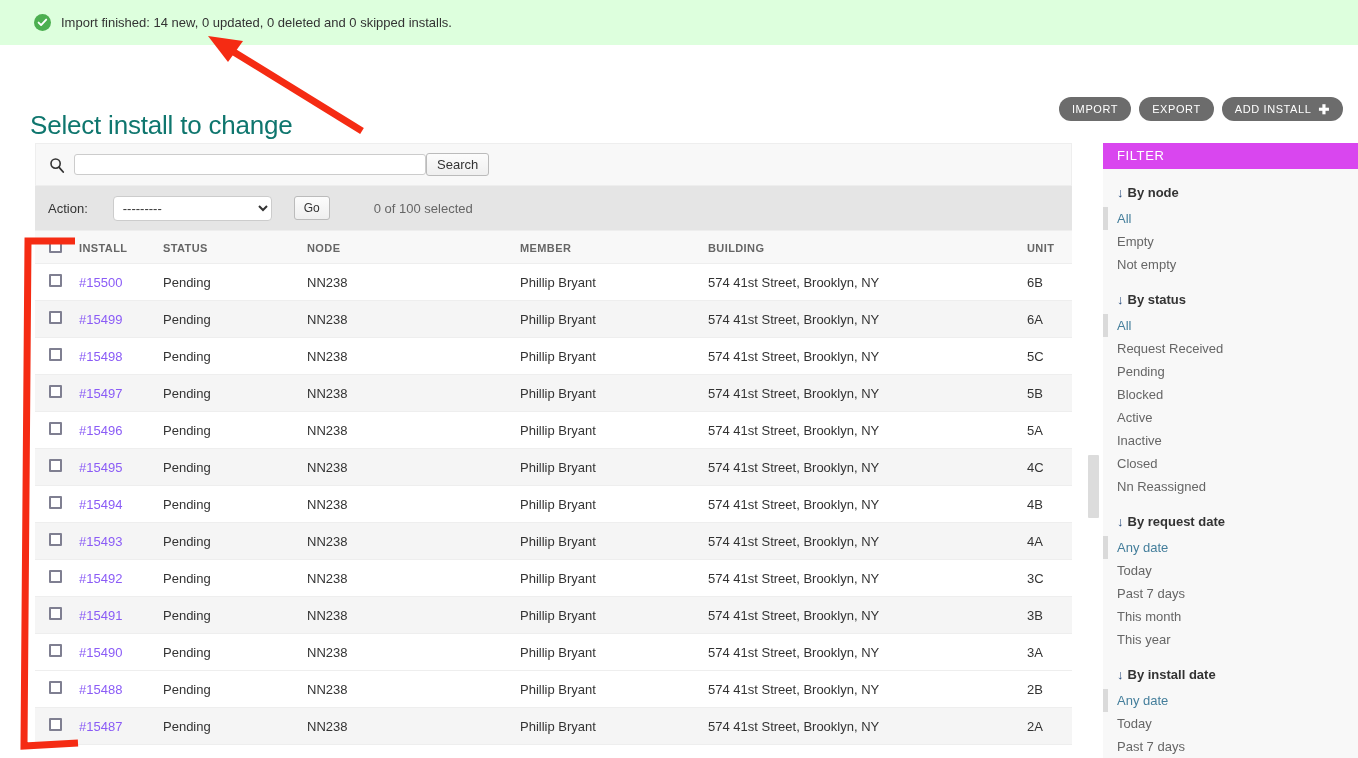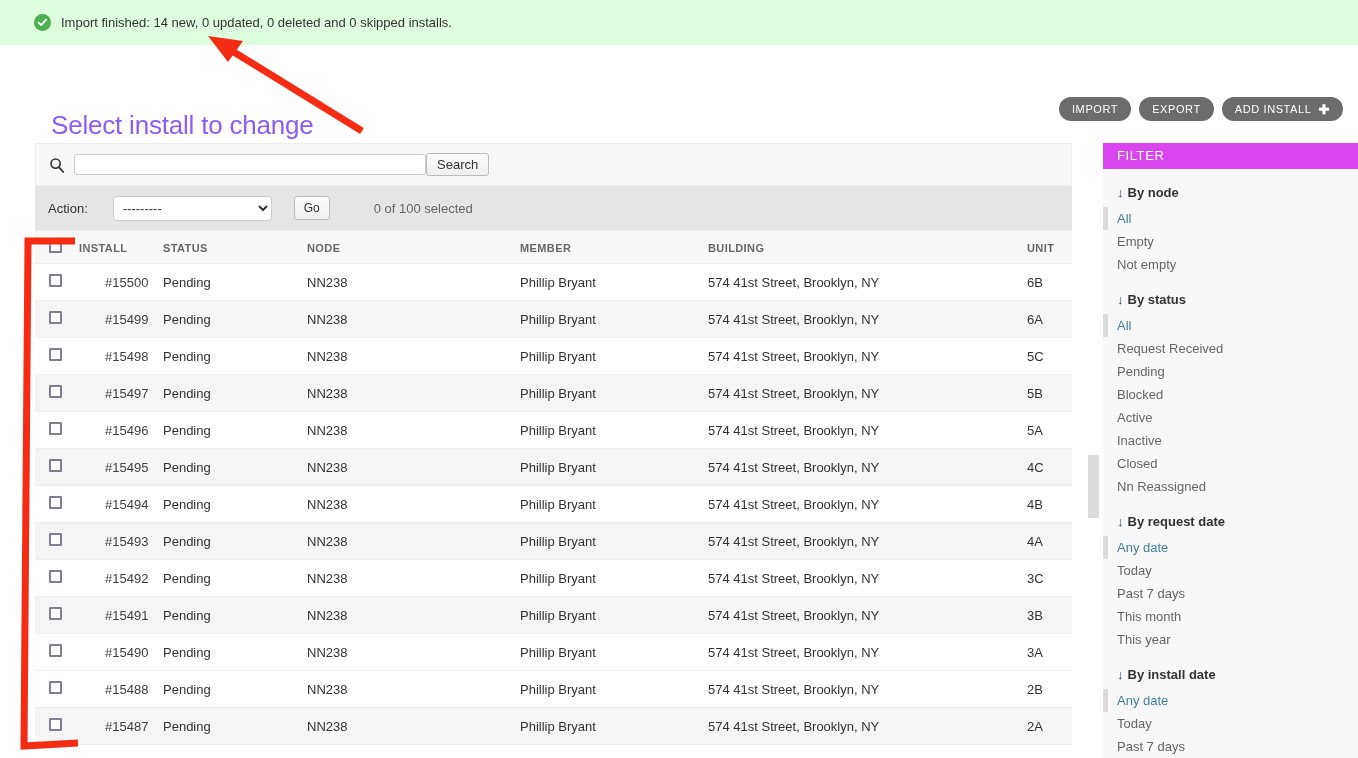--- a/index.html
+++ b/index.html
@@ -26,22 +26,22 @@
     display: inline-flex; align-items: center; justify-content: center;
     flex: 0 0 auto; margin-right: 10px;
   }
   .check-icon svg { display: block; }
   #messages .msg-text {
     font-size: 13px; color: #333; line-height: 1;
   }
 
   
   #page-title {
-    position: absolute; left: 51px; top: 93px;
-    font-size: 26px; font-weight: 400; color: #8b5cf6;
+    position: absolute; left: 30px; top: 93px;
+    font-size: 26px; font-weight: 400; color: #0f766e;
     letter-spacing: -0.2px;
   }
   #object-tools {
     position: absolute; right: 15px; top: 97px;
     display: flex; gap: 8px;
   }
   #object-tools .tool-btn {
     background: #6c6c6c; color: #fff;
     border: none; border-radius: 14px;
     height: 24px; padding: 0 13px;
@@ -128,21 +128,21 @@
     height: 31px; vertical-align: middle;
   }
   #result_list tbody td {
     border-bottom: 1px solid #eee;
     padding: 10px 0; height: 33px; vertical-align: middle;
     white-space: nowrap; overflow: hidden;
   }
   #result_list tbody tr.row1 { background: #fff; }
   #result_list tbody tr.row2 { background: #f5f5f5; }
   #result_list td.field-install a {
-    color: #404040; text-decoration: none; margin-left: 26px;
+    color: #8b5cf6; text-decoration: none;
   }
   .col-check  { width: 44px; padding-left: 14px !important; }
   .col-install{ width: 84px; }
   .col-status { width: 144px; }
   .col-node   { width: 213px; }
   .col-member { width: 188px; }
   .col-building { width: 319px; }
   .col-unit   { width: 45px; }
 
   .cb {

